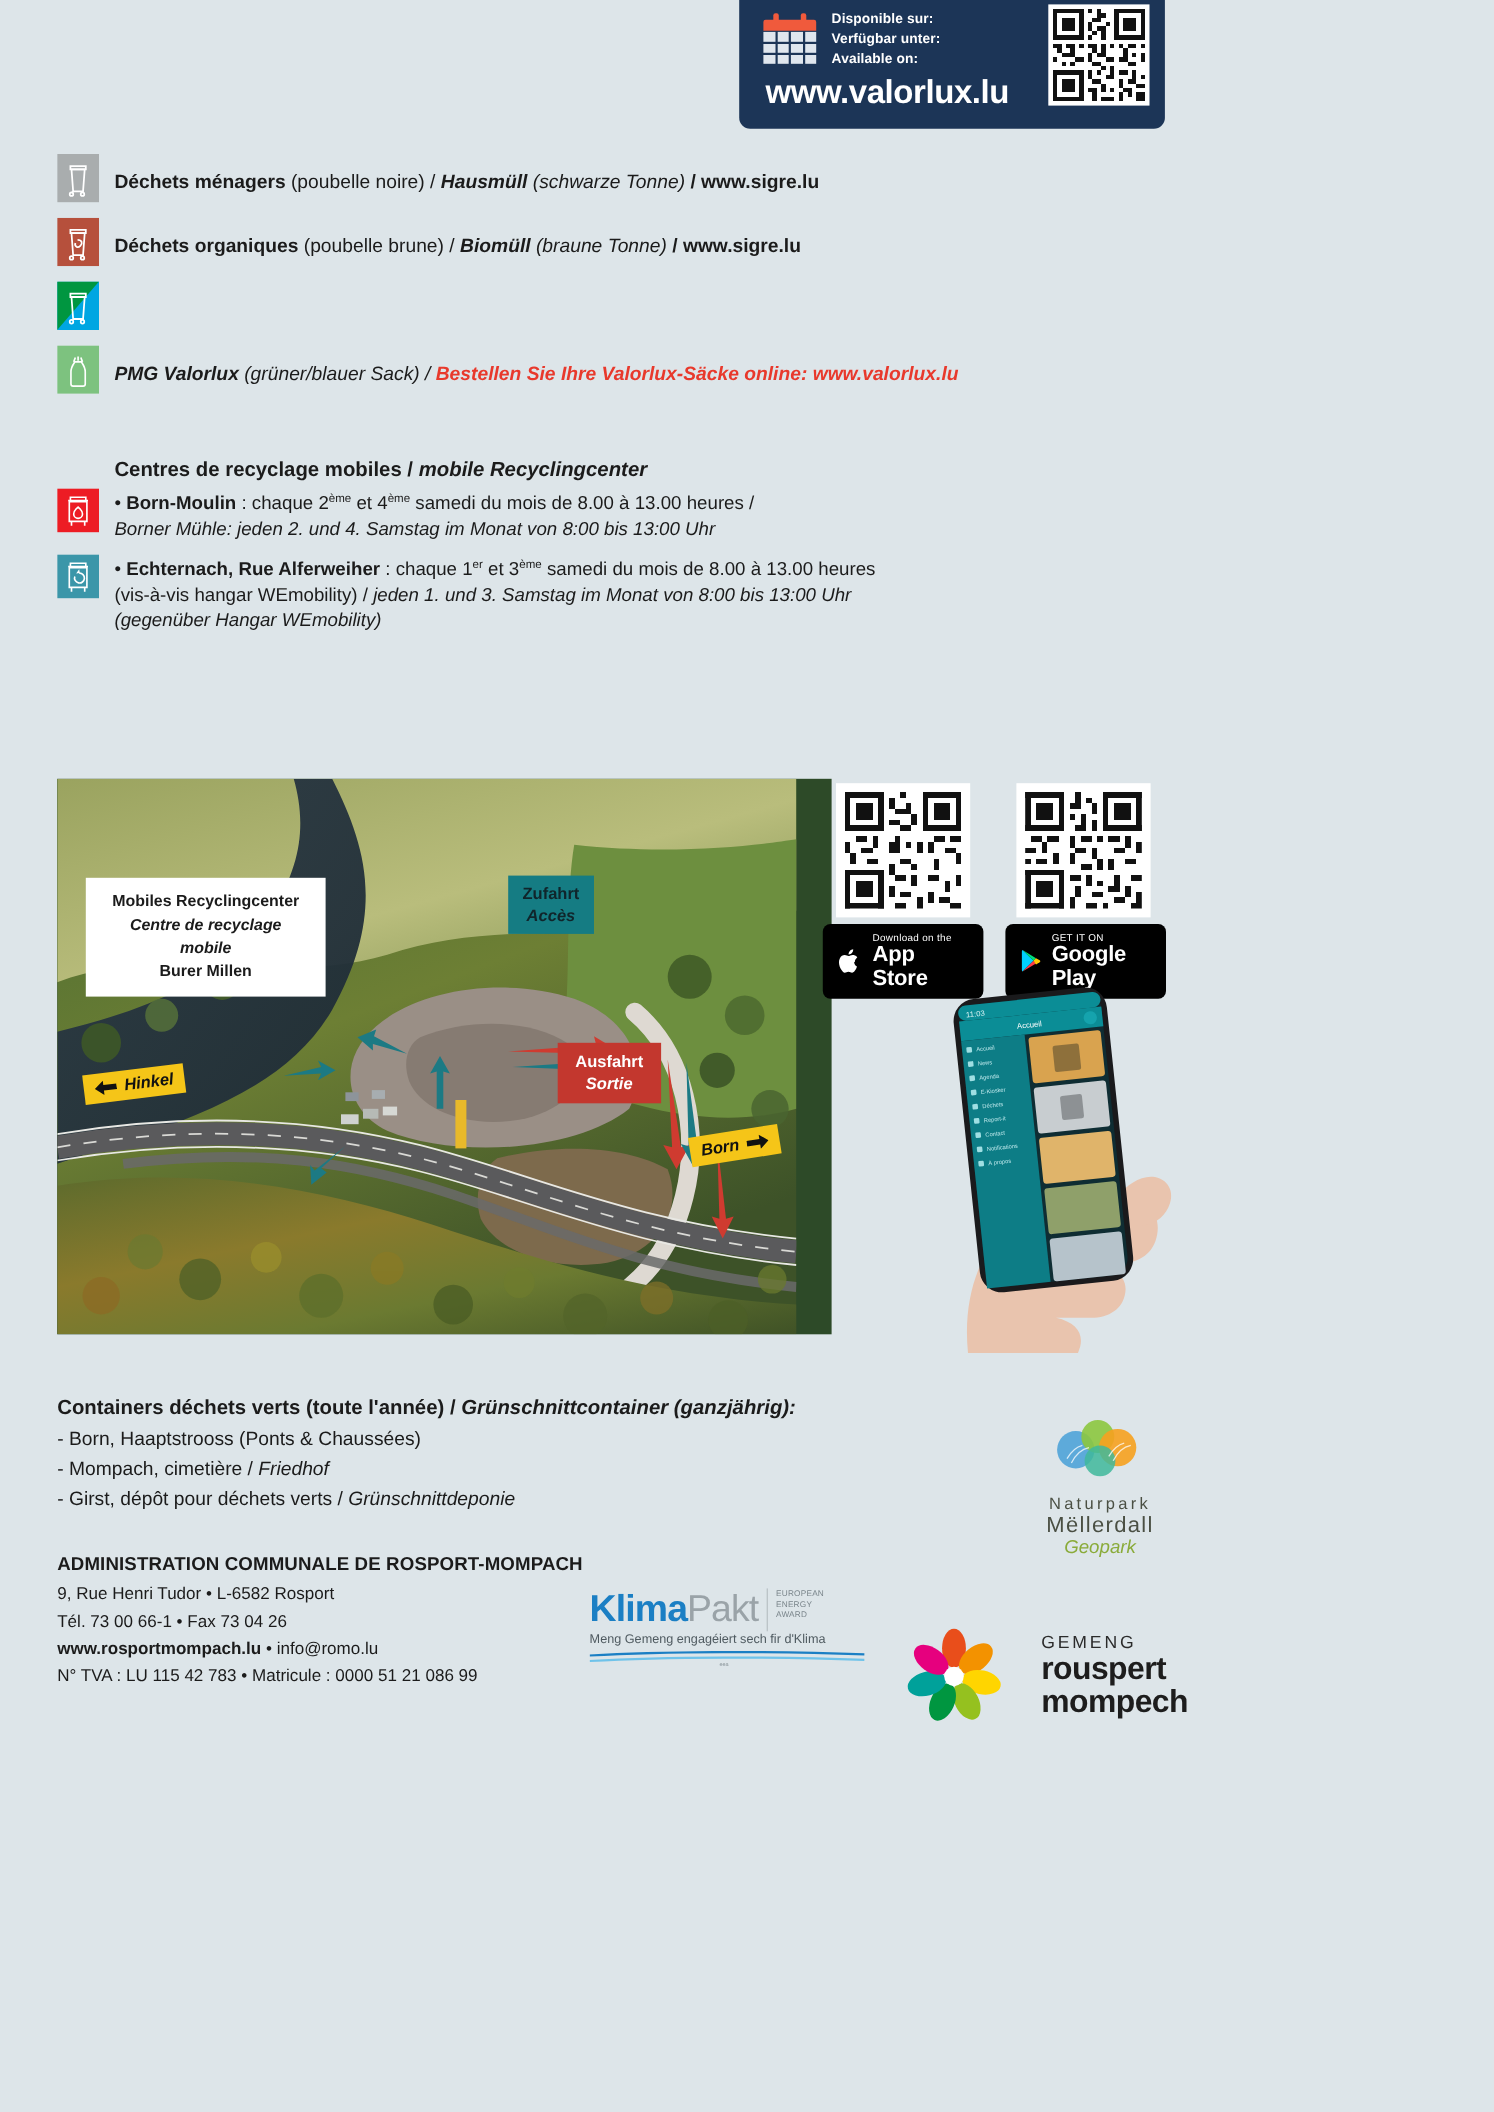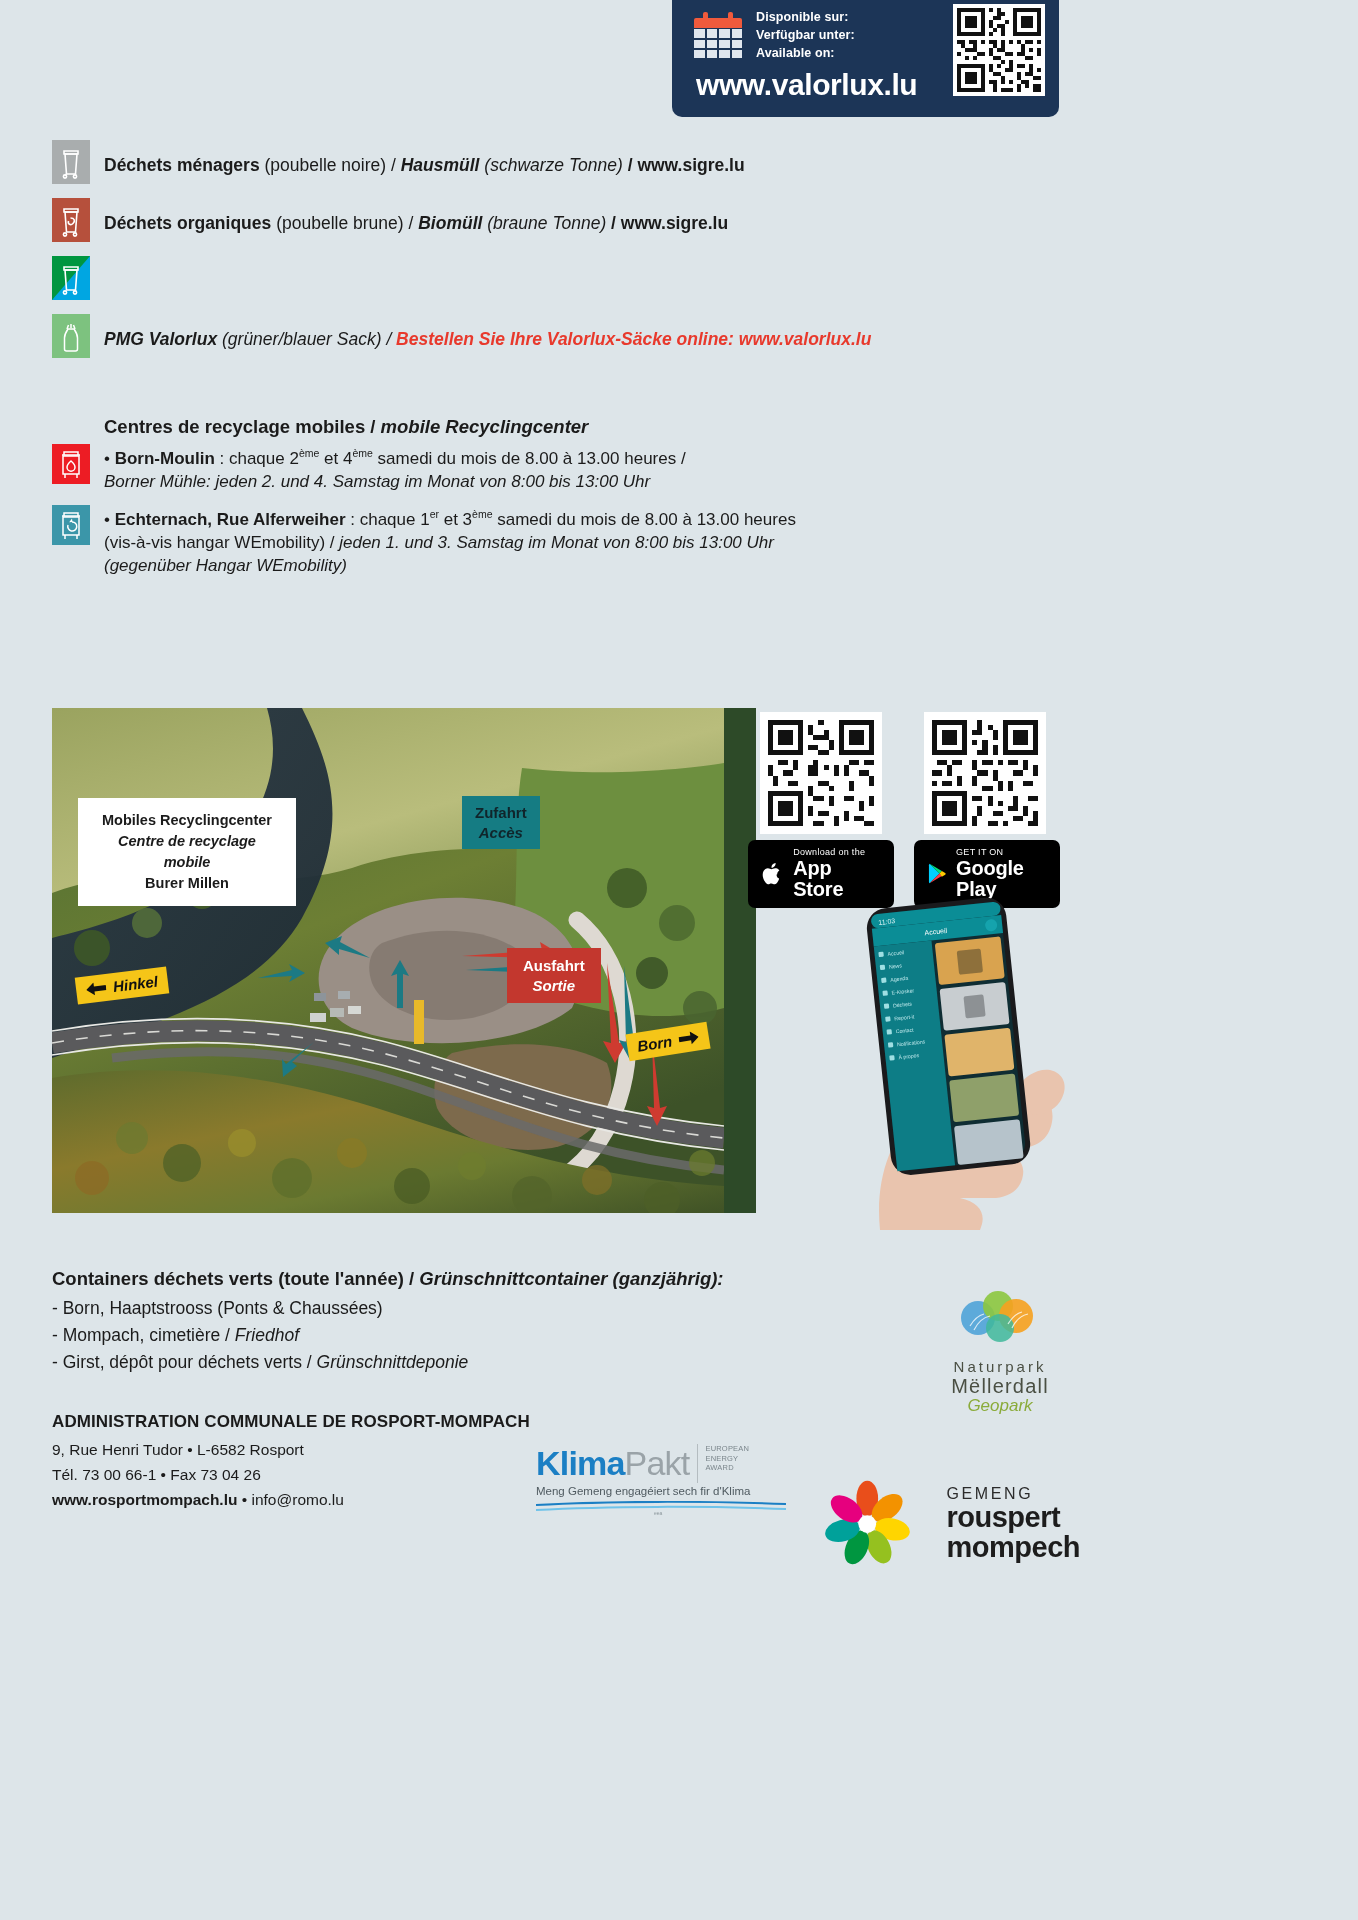--- a/index.html
+++ b/index.html
@@ -726,20 +726,21 @@
     </div>
   </div>
 
   <div class="admin">
     <div class="admin-title">ADMINISTRATION COMMUNALE DE ROSPORT-MOMPACH</div>
     <div class="admin-line">9, Rue Henri Tudor • L-6582 Rosport</div>
     <div class="admin-line">Tél. 73 00 66-1 • Fax 73 04 26</div>
     <div class="admin-line">
       <span class="b">www.rosportmompach.lu</span><span> • info@romo.lu</span>
     </div>
+    <div class="admin-line">N° TVA : LU 115 42 783 • Matricule : 0000 51 21 086 99</div>
   </div>
 
   <div class="naturpark">
     <svg width="120" height="62" viewBox="0 0 120 62">
       <circle cx="38" cy="30" r="17" fill="#4fa3d8" opacity=".9"></circle>
       <circle cx="58" cy="18" r="15" fill="#8cc63f" opacity=".9"></circle>
       <circle cx="76" cy="28" r="17" fill="#f6a11f" opacity=".9"></circle>
       <circle cx="60" cy="40" r="14" fill="#3fb89b" opacity=".85"></circle>
       <g stroke="#fff" stroke-width="1.2" fill="none" opacity=".75">
         <path d="M30 38 q6 -10 14 -12"></path>

